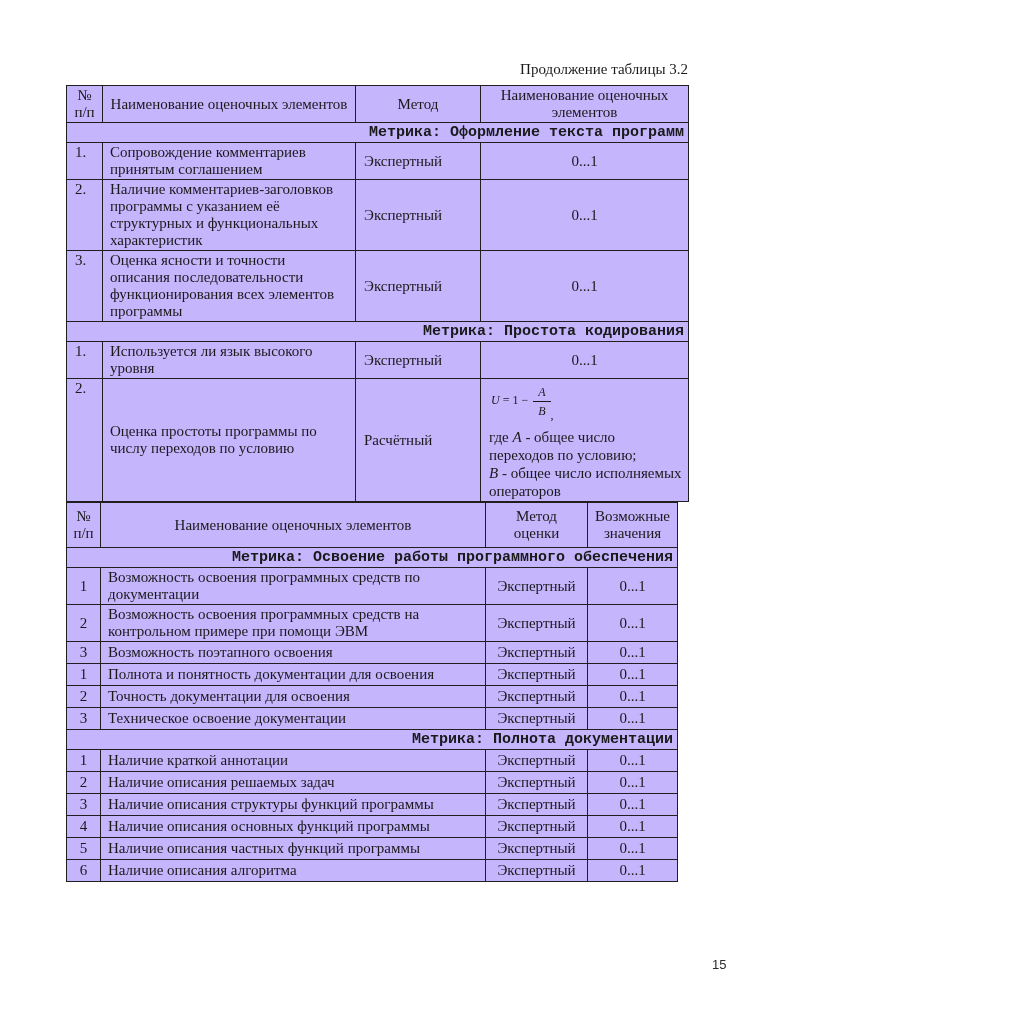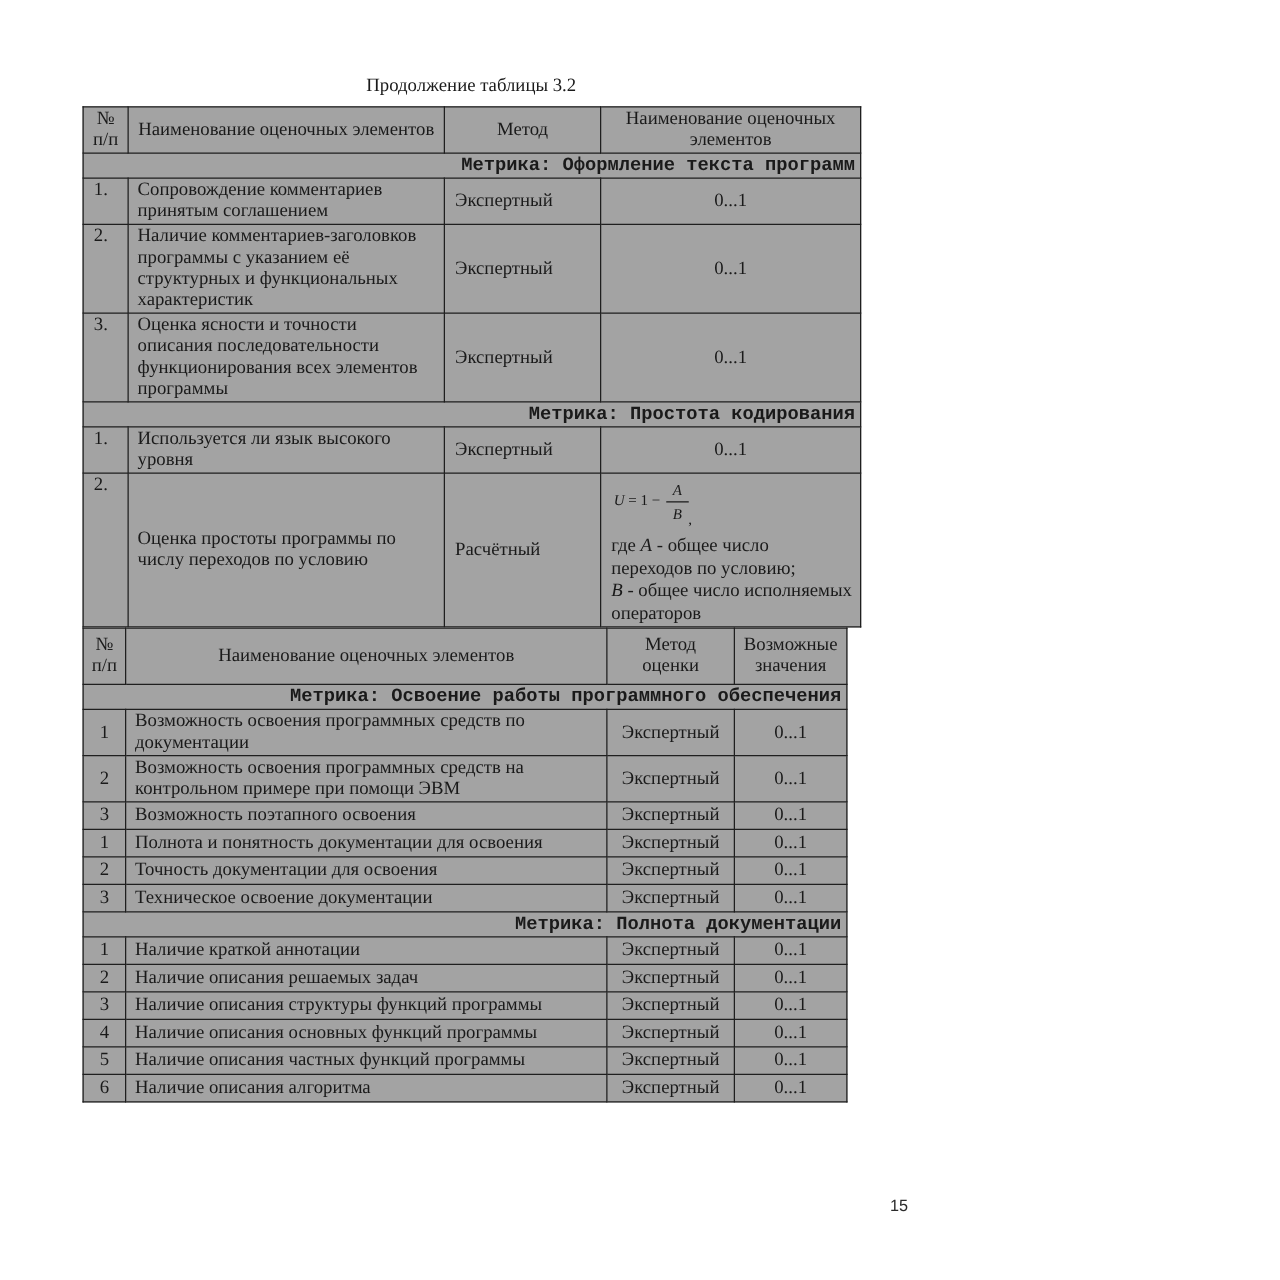--- a/index.html
+++ b/index.html
@@ -12,34 +12,34 @@
     font-family: "Liberation Serif", "DejaVu Serif", serif;
     font-size: 15px;
     line-height: 17px;
     color: #1a1a1a;
     overflow: hidden;
   }
   .content { padding-left: 66px; padding-top: 61px; }
 
   .caption32 {
     width: 622px;
-    text-align: center;
+    text-align: right;
     margin-bottom: 7px;
   }
   .caption33 {
     width: 611px;
     text-align: center;
     margin-top: 23px;
     margin-bottom: 6px;
   }
 
   table {
     border-collapse: collapse;
     table-layout: fixed;
-    background: #a3a3a3;
+    background: #c4b5fd;
   }
   #table32 { width: 622px; }
   #table33 { width: 611px; }
 
   th, td {
     border: 1px solid #1f1f1f;
     font-weight: normal;
     padding: 1px 6px;
     overflow: hidden;
   }

